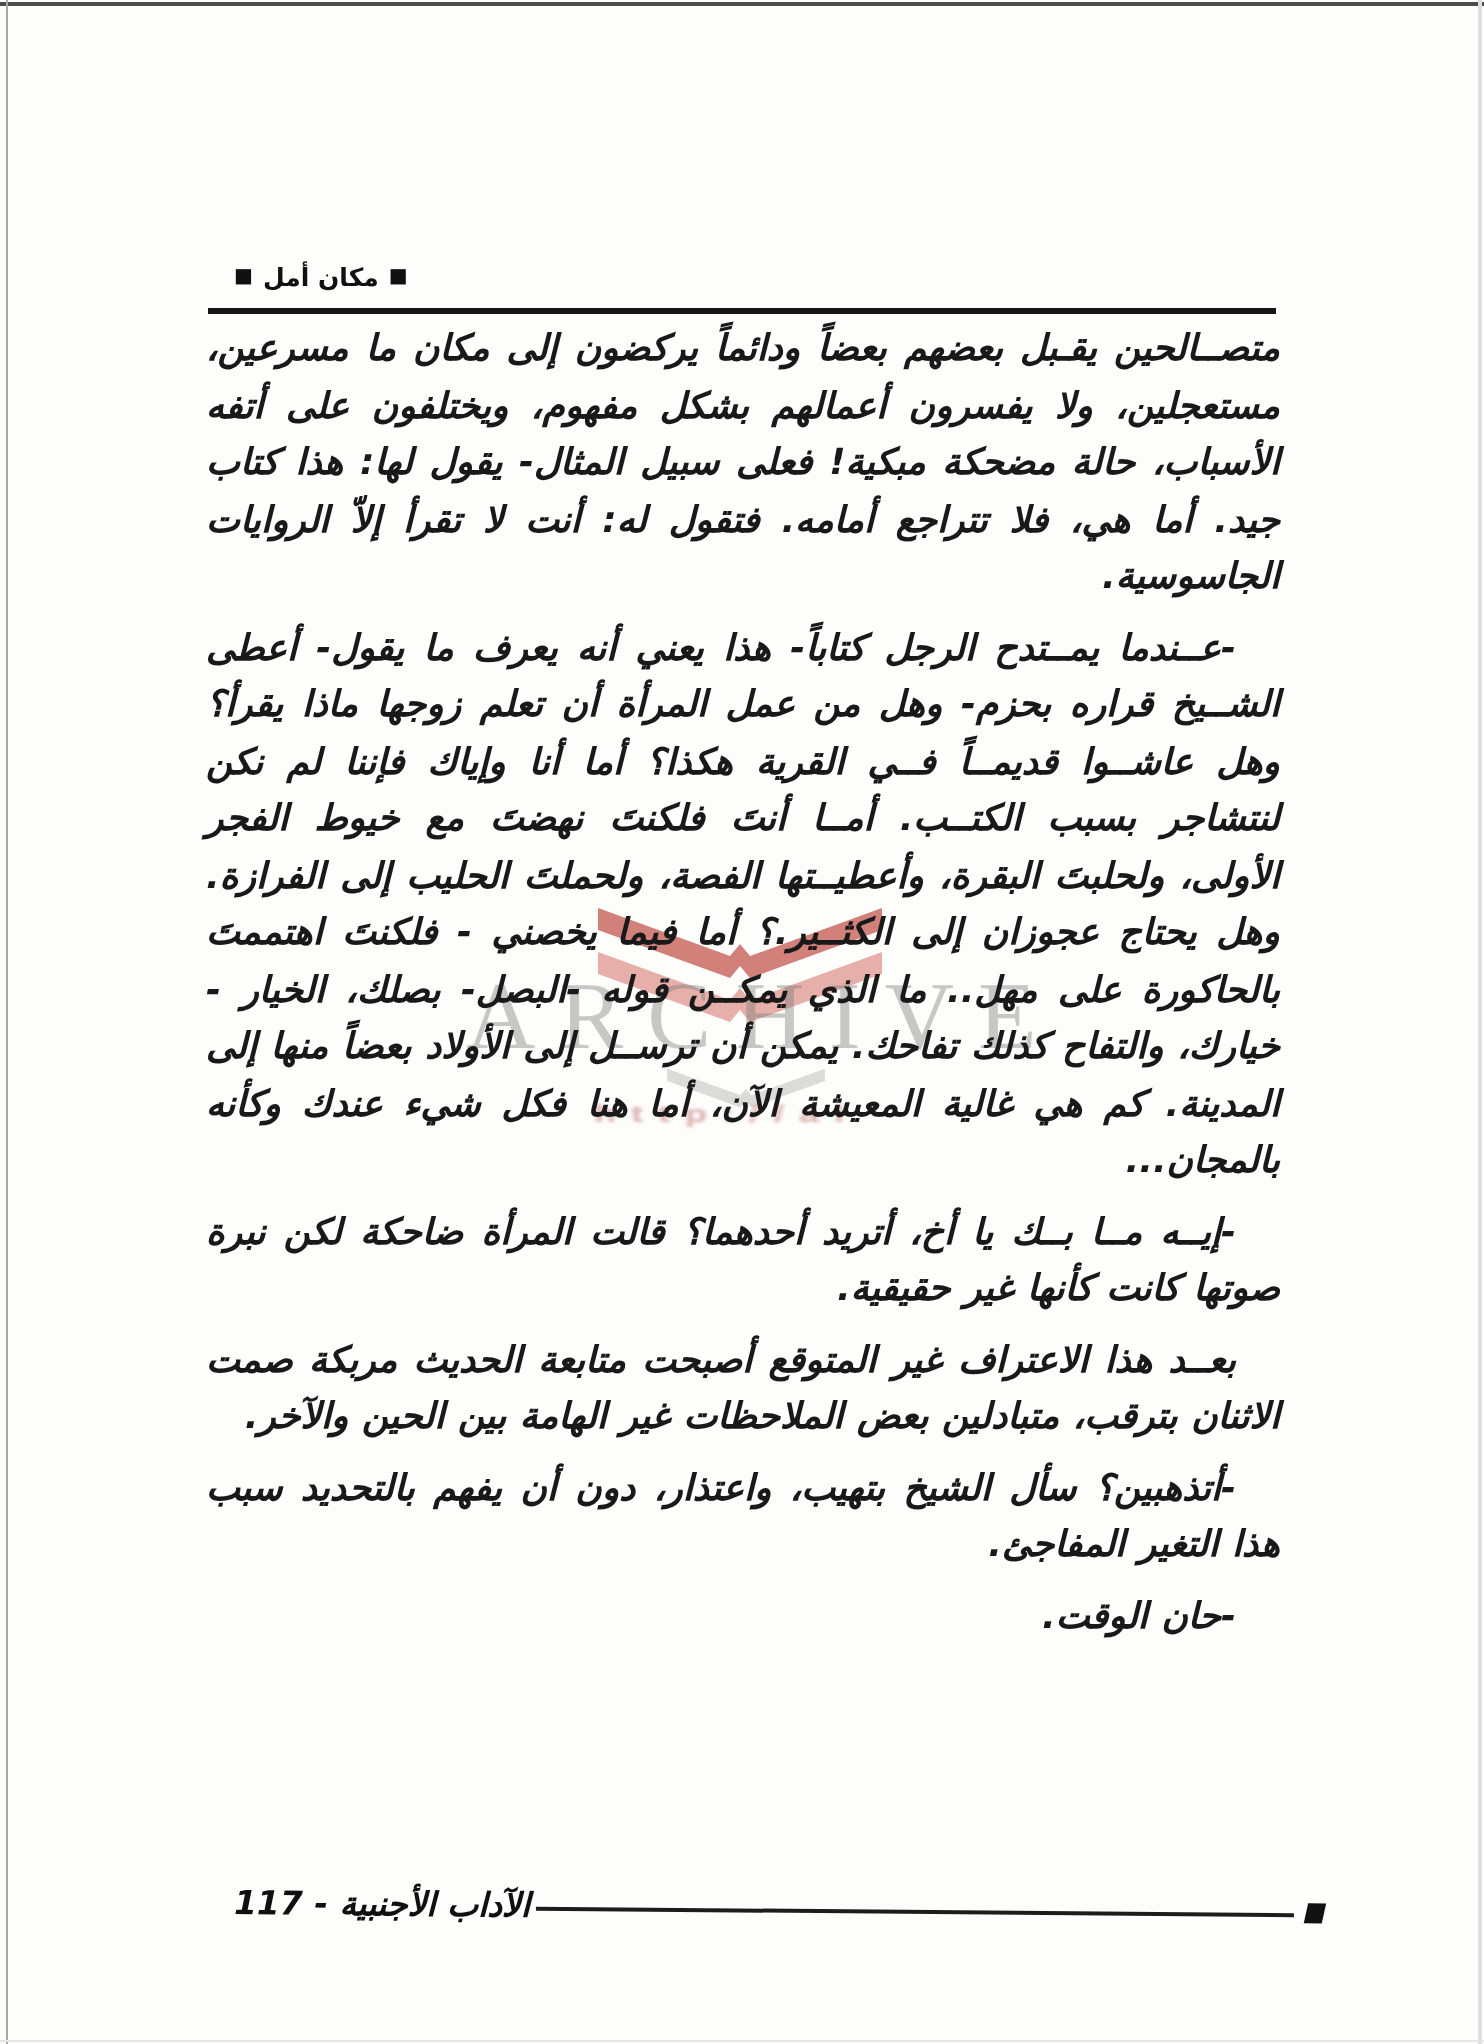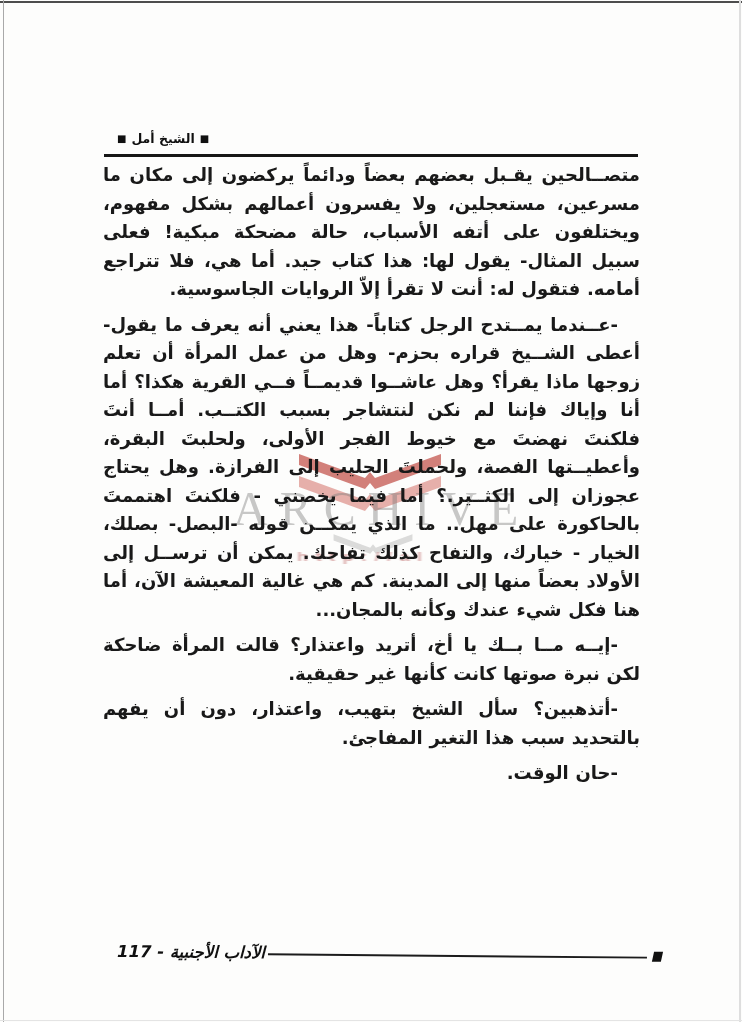--- a/index.html
+++ b/index.html
@@ -27,21 +27,21 @@
     background:#161616; z-index:2;
   }
 
   
   .content {
     position:absolute; left:103px; top:161px; width:537px; z-index:1;
     direction:rtl; text-align:justify;
     font-size:18px; line-height:28.5px; font-weight:700;
     color:#191919; word-spacing:0.5px;
   }
-  .content p { margin:0 0 7px 0; }
+  .content p { margin:0 0 7px 0;font-style:italic; }
   .content p.indent { text-indent:22px; }
 
   
   .watermark { position:absolute; left:0; top:0; z-index:0; }
   .wm-logo  { position:absolute; left:299px; top:448px; }
   .wm-logo2 { position:absolute; left:318px; top:531px; }
   .wm-text {
     position:absolute; left:233px; top:481px;
     font-family:"Liberation Serif", serif;
     font-size:48px; letter-spacing:12px; font-weight:400;
@@ -89,29 +89,30 @@
     </svg>
     <svg class="wm-logo2" width="110" height="30" viewBox="0 0 142 54">
       <path d="M0,6 L66,30 L71,24 L76,30 L142,6 L142,17 L76,41 L71,35 L66,41 L0,17 Z" fill="#9a9a9a" opacity="0.35"></path>
     </svg>
     <div class="wm-text">ARCHIVE</div>
     <div class="wm-url">http://al</div>
   </div>
 
   <div class="running-head">
     <span class="sq">■</span>
-    <span>الشيخ أمل</span>
+    <span>مكان أمل</span>
     <span class="sq">■</span>
   </div>
   <div class="header-rule"></div>
 
   <div class="content">
     <p>متصــالحين يقـبل بعضهم بعضاً ودائماً يركضون إلى مكان ما مسرعين، مستعجلين، ولا يفسرون أعمالهم بشكل مفهوم، ويختلفون على أتفه الأسباب، حالة مضحكة مبكية! فعلى سبيل المثال- يقول لها: هذا كتاب جيد. أما هي، فلا تتراجع أمامه. فتقول له: أنت لا تقرأ إلاّ الروايات الجاسوسية.</p>
     <p class="indent">-عــندما يمــتدح الرجل كتاباً- هذا يعني أنه يعرف ما يقول- أعطى الشــيخ قراره بحزم- وهل من عمل المرأة أن تعلم زوجها ماذا يقرأ؟ وهل عاشــوا قديمــاً فــي القرية هكذا؟ أما أنا وإياك فإننا لم نكن لنتشاجر بسبب الكتــب. أمــا أنتَ فلكنتَ نهضتَ مع خيوط الفجر الأولى، ولحلبتَ البقرة، وأعطيــتها الفصة، ولحملتَ الحليب إلى الفرازة. وهل يحتاج عجوزان إلى الكثــير.؟ أما فيما يخصني - فلكنتَ اهتممتَ بالحاكورة على مهل.. ما الذي يمكــن قوله -البصل- بصلك، الخيار - خيارك، والتفاح كذلك تفاحك. يمكن أن ترســل إلى الأولاد بعضاً منها إلى المدينة. كم هي غالية المعيشة الآن، أما هنا فكل شيء عندك وكأنه بالمجان...</p>
-    <p class="indent">-إيــه مــا بــك يا أخ، أتريد واعتذار؟ قالت المرأة ضاحكة لكن نبرة صوتها كانت كأنها غير حقيقية.</p>
+    <p class="indent">-إيــه مــا بــك يا أخ، أتريد أحدهما؟ قالت المرأة ضاحكة لكن نبرة صوتها كانت كأنها غير حقيقية.</p>
+    <p class="indent">بعــد هذا الاعتراف غير المتوقع أصبحت متابعة الحديث مربكة صمت الاثنان بترقب، متبادلين بعض الملاحظات غير الهامة بين الحين والآخر.</p>
     <p class="indent">-أتذهبين؟ سأل الشيخ بتهيب، واعتذار، دون أن يفهم بالتحديد سبب هذا التغير المفاجئ.</p>
     <p class="indent">-حان الوقت.</p>
 
   </div>
 
   <div class="footer">
     <span class="footer-text">الآداب الأجنبية - 117</span>
     <span class="footer-line"></span>
     <span class="footer-square"></span>
   </div>

